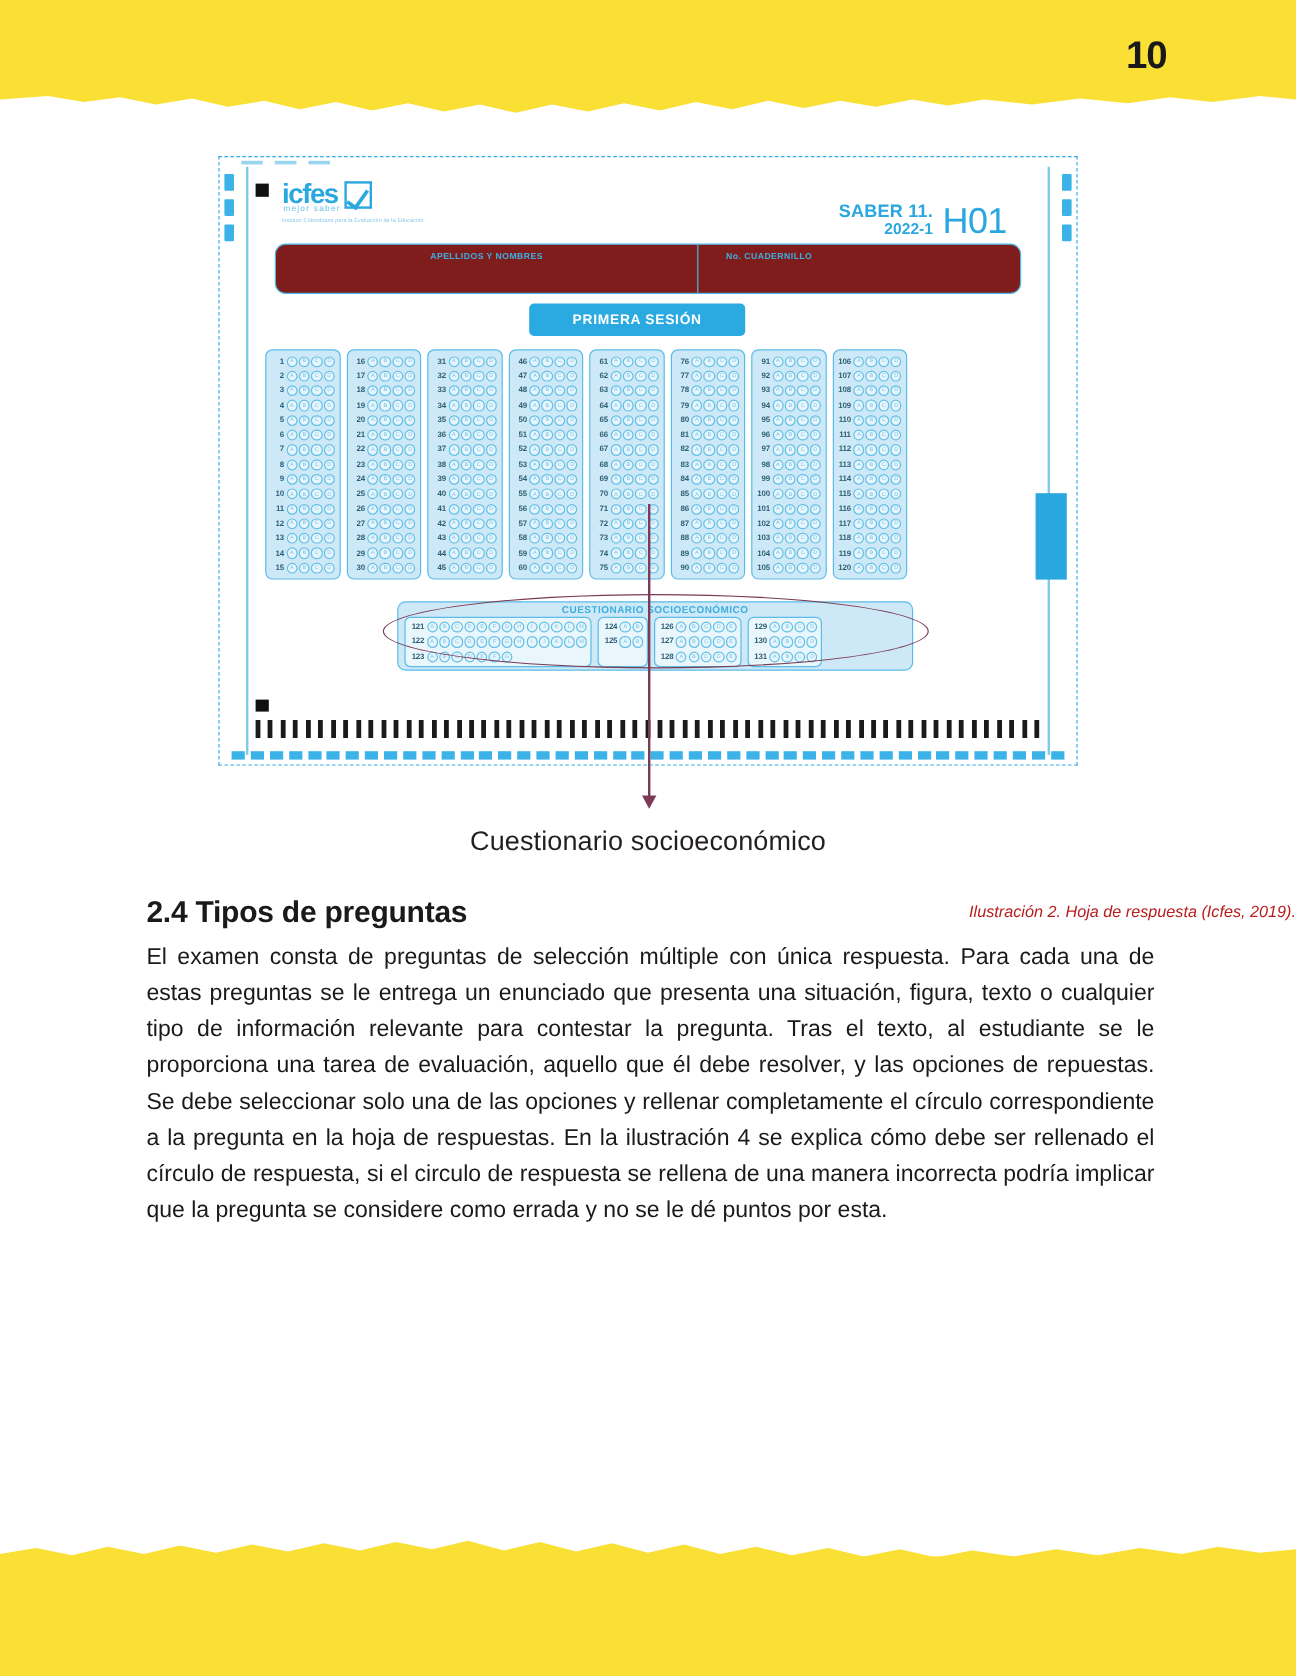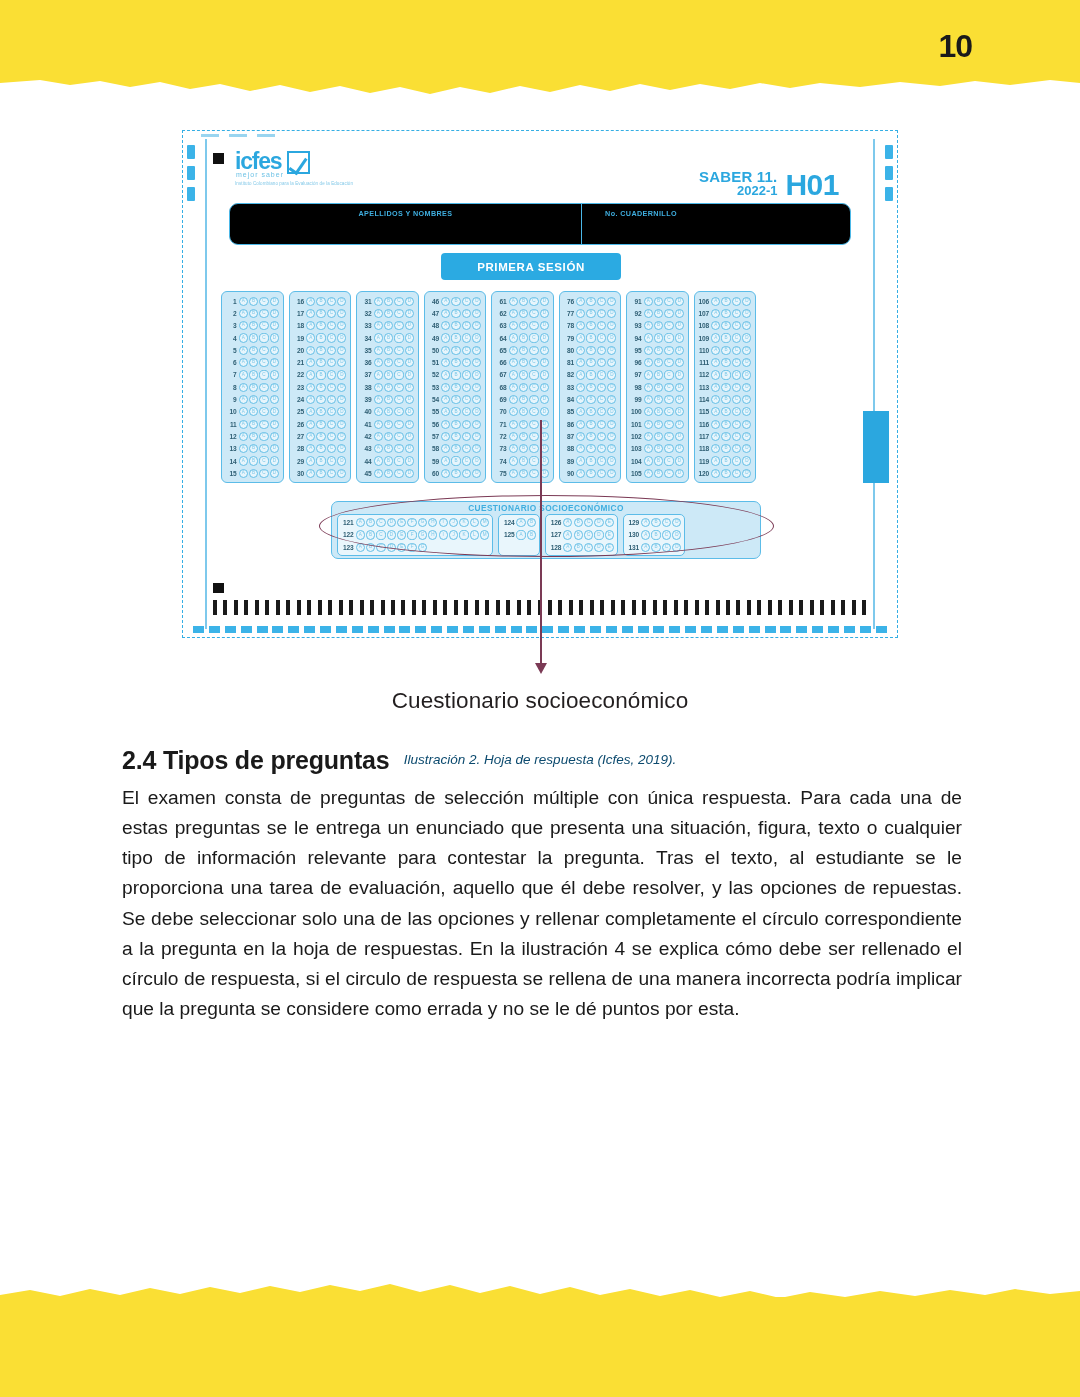--- a/index.html
+++ b/index.html
@@ -152,30 +152,30 @@
 
   
   .saber {
     position: absolute;
     right: 58px; top: 26px;
     display: flex; align-items: flex-end; gap: 8px; margin-top: 12px;
   }
   .saber-left { text-align: right; line-height: 1.02; }
   .saber-l1 { font-size: 15px; font-weight: bold; color: #2BA7DF; letter-spacing: .2px; }
   .saber-l2 { font-size: 13px; font-weight: bold; color: #2BA7DF; }
-  .saber-code { font-size: 30px; font-weight: bold; color: #2BA7DF; line-height: .85; letter-spacing: -0.5px; }
+  .saber-code { font-size: 30px; font-weight: normal; color: #2BA7DF; line-height: .85; letter-spacing: -0.5px; }
 
   
   .fields {
     position: absolute;
     left: 46px; top: 72px;
     width: 622px; height: 42px;
     border: 1.6px solid #4BB8E8;
     border-radius: 9px;
-    background: #000000;
+    background: #7f1d1d;
     display: flex;
   }
   .field-cell {
     flex: 0 0 auto;
     border-right: 1.6px solid #4BB8E8;
     display: flex; justify-content: center;
     padding-top: 5px;
   }
   .field-cell:last-child { border-right: none; }
   .f1 { width: 352px; }
@@ -318,24 +318,24 @@
     text-align: center;
     font-size: 22.5px;
     color: #231f20;
     font-family: "Liberation Sans", sans-serif;
     letter-spacing: .1px;
   }
 
   .fig-caption {
     position: absolute;
     left: 0; right: 0; top: 752px;
-    text-align: center;
+    text-align: right;
     font-size: 13.5px;
     font-style: italic;
-    color: #0c4a6e;
+    color: #b91c1c;
   }
 
   
   .content {
     position: absolute;
     left: 122px; top: 746px;
     width: 840px;
   }
   .h2 {
     font-size: 25px;

